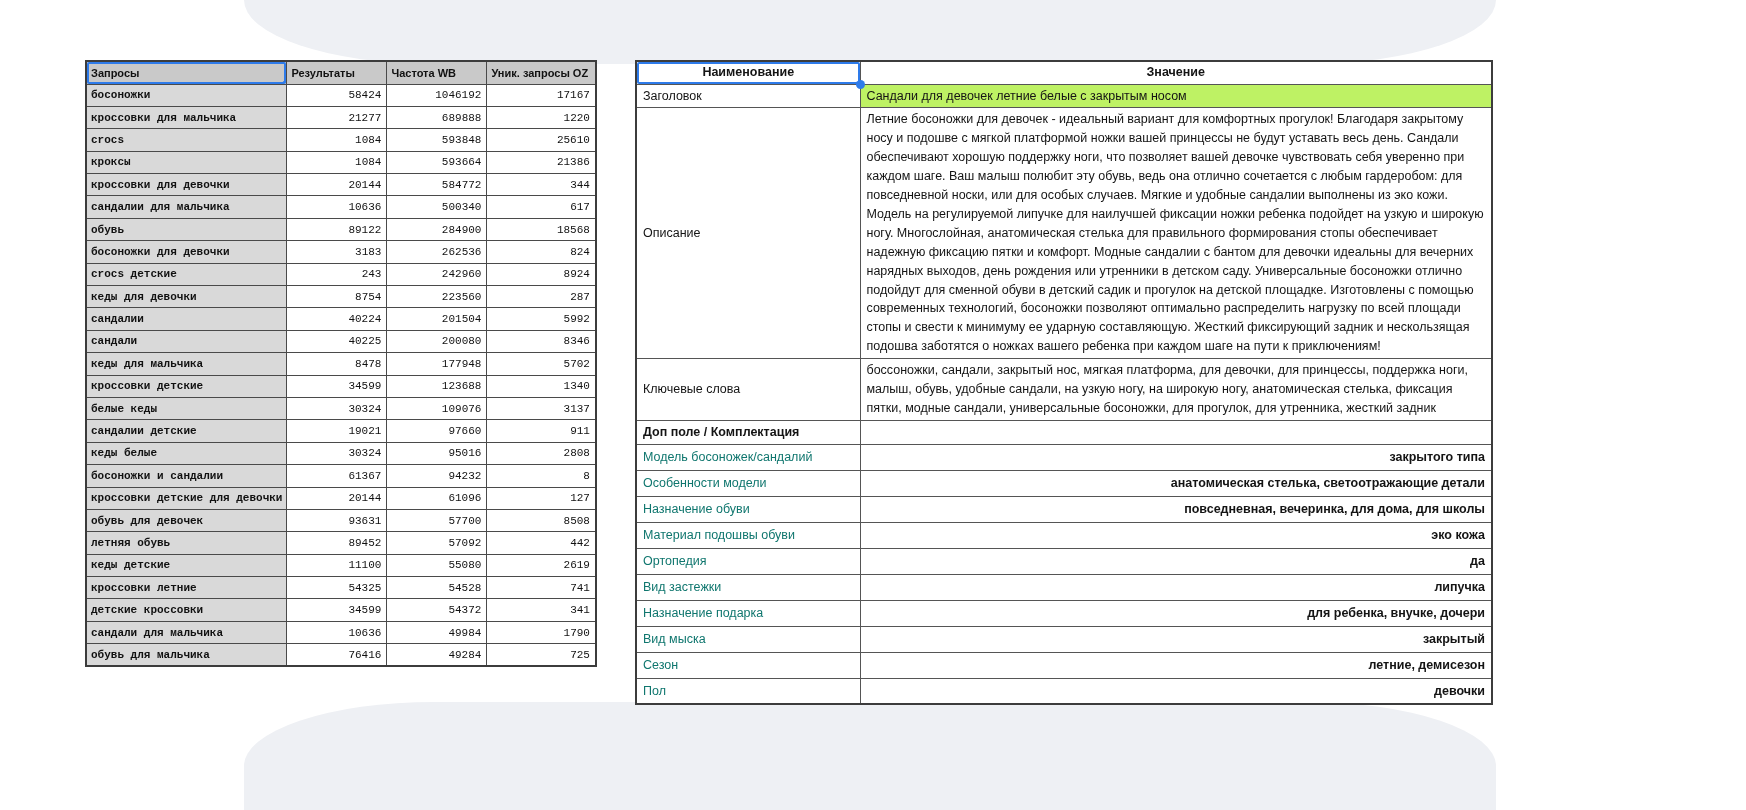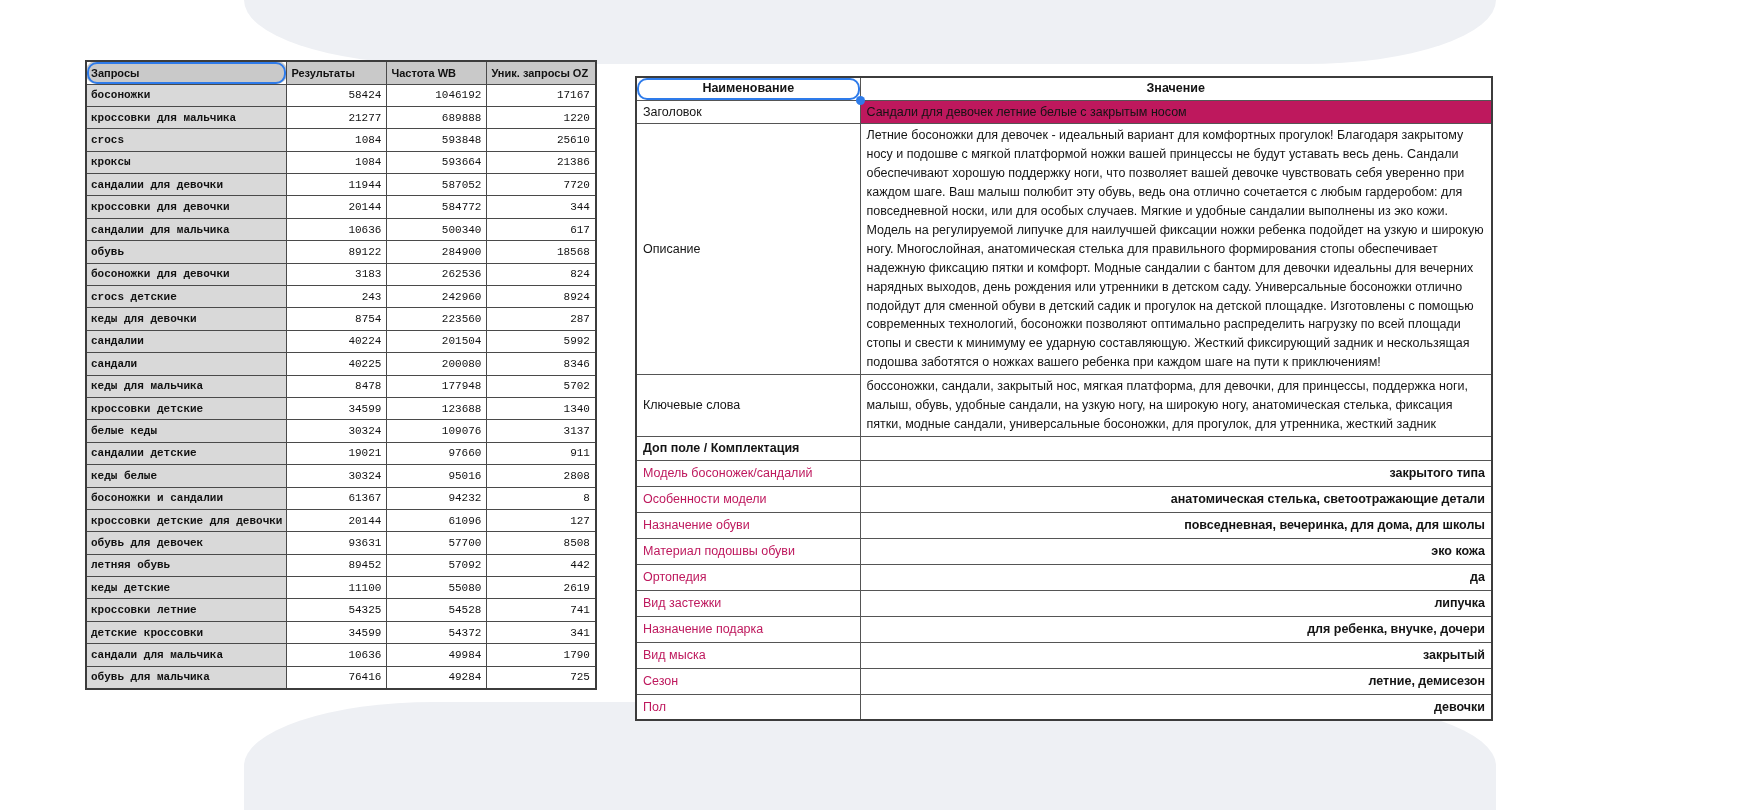--- a/index.html
+++ b/index.html
@@ -31,47 +31,47 @@
   .kw-table thead tr { height:23px; }
   .kw-table tbody tr { height:22.4px;font-family:Liberation Mono, monospace; }
   .kw-table th {
     background:#c9c9c9; font-weight:bold; text-align:left; padding:0 4px;
   }
   .kw-table td.q { background:#d9d9d9; font-weight:bold; padding:0 4px; }
   .kw-table td.n { text-align:right; padding:0 5px; font-weight:normal; }
 
   
   .pr-table {
-    position:absolute; left:635px; top:76px;
+    position:absolute; left:635px; top:60px;
     border-collapse:collapse; table-layout:fixed;
     border:2px solid #3c3c3c;
     font-size:12.5px; color:#141414;
     background:#ffffff;
   }
   .pr-table th, .pr-table td {
     border:1px solid #555; vertical-align:middle;
     line-height:18.9px;
   }
   .pr-table thead tr { height:23px; }
   .pr-table th { font-weight:bold; text-align:center; background:#ffffff; }
   .pr-table td.pname { padding:2px 4px 2px 6px; }
   .pr-table td.pval  { padding:2px 6px 2px 6px; }
   .pr-table tr.title td { height:23px; }
-  .pr-table tr.title td.pval { background:#be185d; }
+  .pr-table tr.title td.pval { background:#bef264; }
   .pr-table tr.section td { height:24px; }
   .pr-table tr.section td.pname { font-weight:bold; }
   .pr-table tr.attr td { height:26px; }
-  .pr-table tr.attr td.pname { color:#be185d; }
+  .pr-table tr.attr td.pname { color:#0f766e; }
   .pr-table tr.attr td.pval { font-weight:bold;text-align:right; }
 
   
   th.selected {
     position:relative;
     box-shadow:inset 0 0 0 2px #2e7bea;
-    border-radius:10px;
+    border-radius:2px;
   }
   th.selected::after {
     content:""; position:absolute; right:-5px; bottom:-5px;
     width:9px; height:9px; border-radius:50%;
     background:#2e7bea; z-index:6;
   }
 </style>
 </head>
 <body>
 
@@ -117,26 +117,20 @@
           <td class="n">25610</td>
         </tr>
 
         <tr>
           <td class="q">кроксы</td>
           <td class="n">1084</td>
           <td class="n">593664</td>
           <td class="n">21386</td>
         </tr>
 
-        <tr>
-          <td class="q">сандалии для девочки</td>
-          <td class="n">11944</td>
-          <td class="n">587052</td>
-          <td class="n">7720</td>
-        </tr>
 
         <tr>
           <td class="q">кроссовки для девочки</td>
           <td class="n">20144</td>
           <td class="n">584772</td>
           <td class="n">344</td>
         </tr>
 
         <tr>
           <td class="q">сандалии для мальчика</td>

